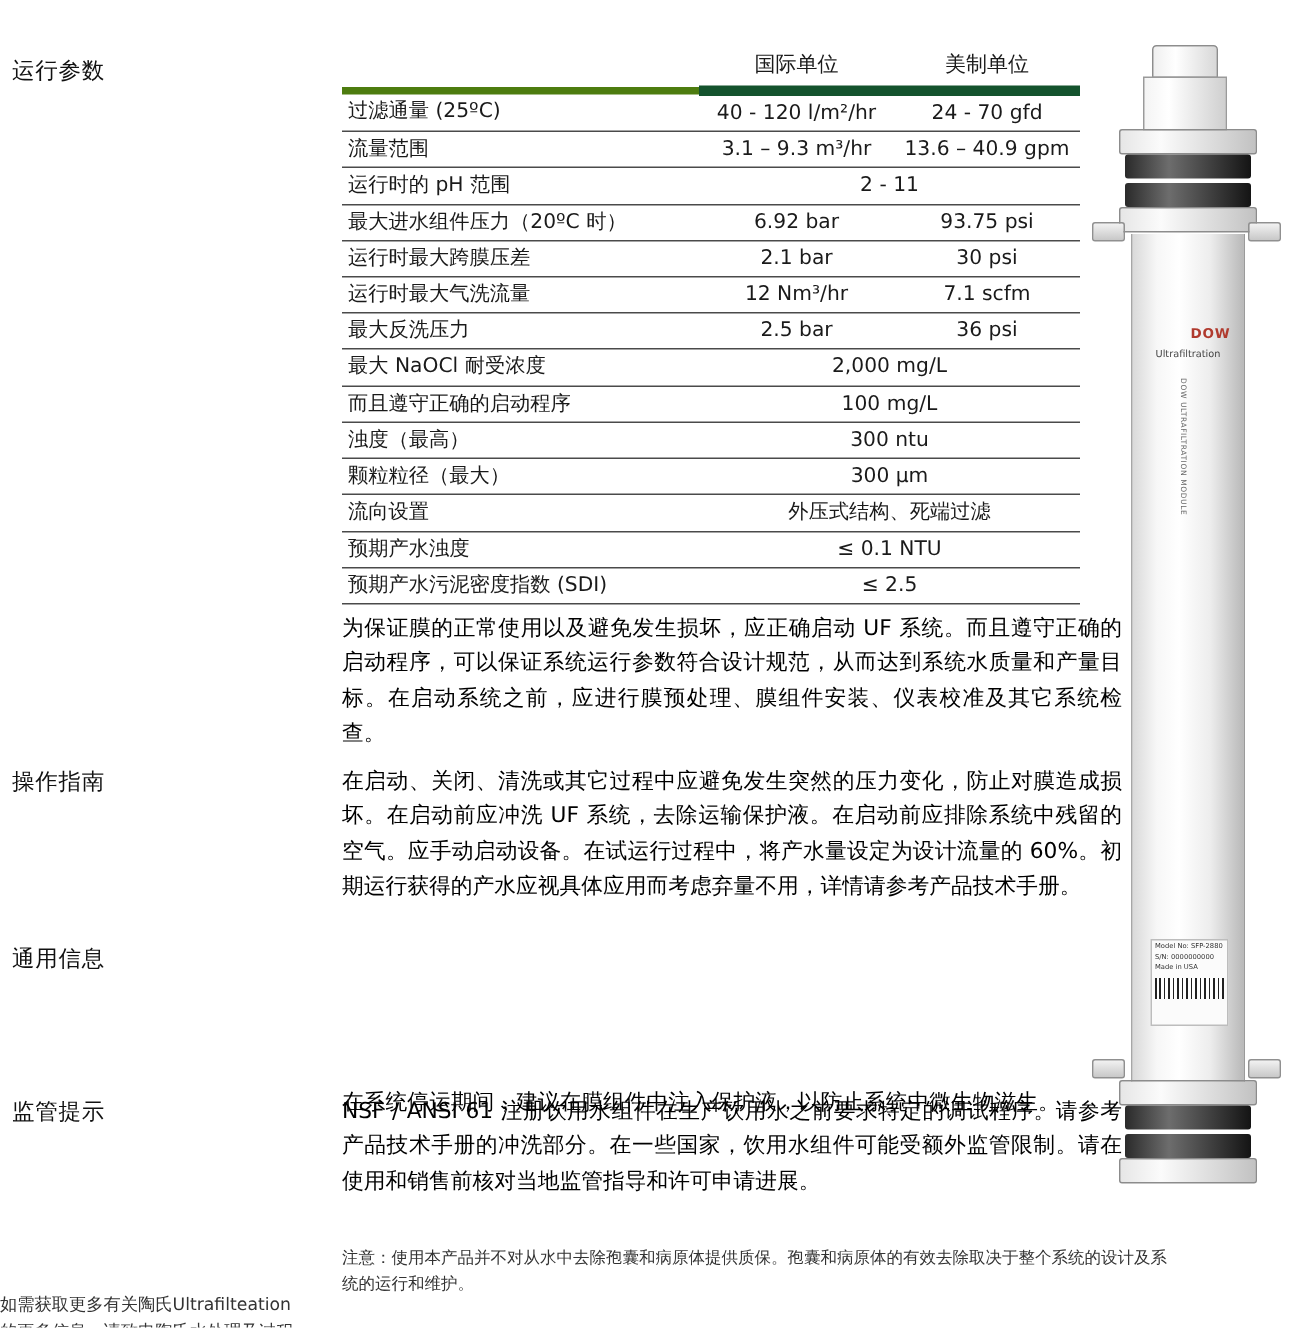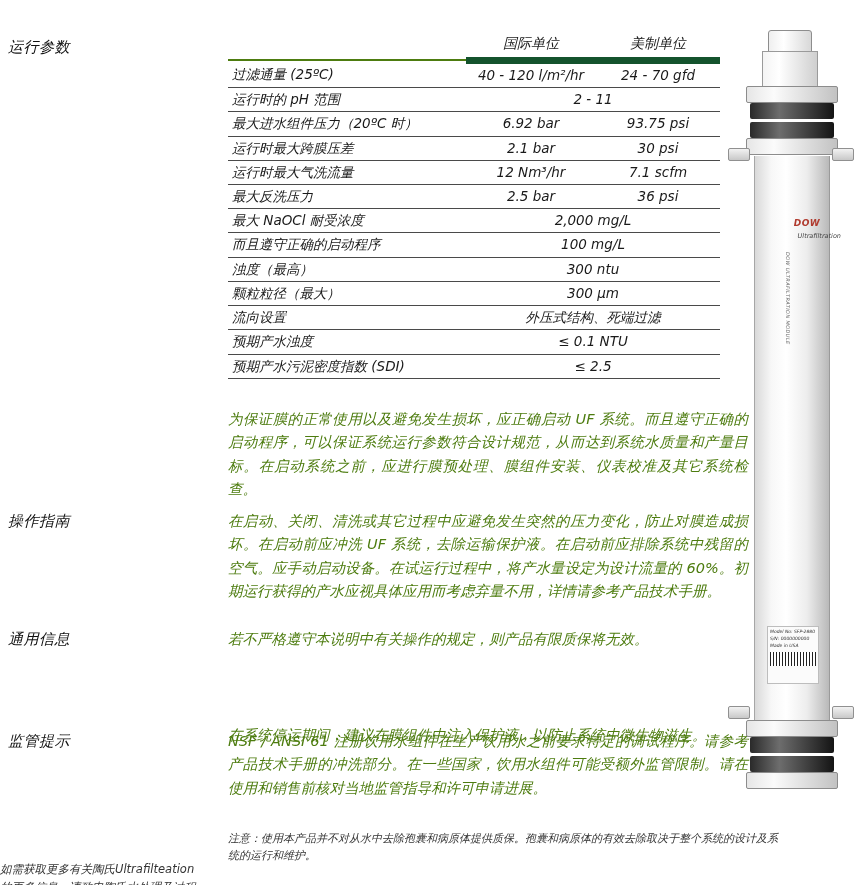--- a/index.html
+++ b/index.html
@@ -8,21 +8,20 @@
     width: 868px; height: 885px;
     background: #ffffff;
     font-family: "DejaVu Sans", "Liberation Sans", sans-serif;
     color: #1a1a1a;
     overflow: hidden;
   }
   .page {
     position: relative;
     width: 868px;
     height: 885px;
-    font-style: italic;
   }
 
   
   .side-label {
     position: absolute;
     left: 8px;
     width: 200px;
     font-size: 15px;
     color: #111;
     letter-spacing: 0.5px;
@@ -56,30 +55,30 @@
     font-weight: normal;
     text-align: center;
     padding-bottom: 4px;
     font-size: 14px;
   }
   table.spec thead th.c-item { border-bottom: none; }
   .c-item { width: 238px; text-align: left; }
   .c-si   { width: 130px; text-align: center; }
   .c-us   { width: 124px; text-align: center; }
   .span2  { text-align: center; }
-  tr.first td { border-top: 2px solid #4d7c0f; }
+  tr.first td { border-top: 5px solid #4d7c0f; }
 
   
   .body-block {
     position: absolute;
     left: 228px;
     width: 520px;
     font-size: 14.5px;
     line-height: 1.62;
-    color: #4d7c0f;
+    color: #000000;
     text-align: justify;
   }
   #txt-notice  { top: 408px; }
   #txt-guide   { top: 510px; }
   #txt-general1{ top: 628px; }
   #txt-general2{ top: 692px; margin-top: 32px; }
   #txt-regul   { top: 730px; }
 
   
   .footer-left {
@@ -163,22 +162,22 @@
     border-right: 1px solid #9a9a9a;
   }
   .m-logo {
     position: absolute; left: 0; top: 62px;
     width: 100%; text-align: center;
     font-size: 9px; color: #b03a2e; font-weight: bold;
     letter-spacing: 0.5px;
     margin-left: 15px;
   }
   .m-sub {
-    position: absolute; left: 12px; top: 76px;
-    width: 100%; text-align: right;
+    position: absolute; left: 0; top: 76px;
+    width: 100%; text-align: center;
     font-size: 6.5px; color: #444;
   }
   .m-vtext {
     position: absolute; left: 30px; top: 96px;
     font-size: 5px; color: #666;
     writing-mode: vertical-rl;
     letter-spacing: 0.4px;
     height: 120px;
   }
   .m-label {
@@ -217,20 +216,25 @@
           <th class="c-us">美制单位</th>
         </tr>
       </thead>
       <tbody id="spec-body">
           <tr class="first">
             <td class="c-item">过滤通量 (25ºC)</td>
             <td class="c-si">40 - 120 l/m²/hr</td>
             <td class="c-us">24 - 70 gfd</td>
           </tr>
           <tr>
+            <td class="c-item">流量范围</td>
+            <td class="c-si">3.1 – 9.3 m³/hr</td>
+            <td class="c-us">13.6 – 40.9 gpm</td>
+          </tr>
+          <tr>
             <td class="c-item">运行时的 pH 范围</td>
             <td class="span2" colspan="2">2 - 11</td>
           </tr>
           <tr>
             <td class="c-item">最大进水组件压力（20ºC 时）</td>
             <td class="c-si">6.92 bar</td>
             <td class="c-us">93.75 psi</td>
           </tr>
           <tr>
             <td class="c-item">运行时最大跨膜压差</td>
@@ -274,21 +278,20 @@
           <tr>
             <td class="c-item">预期产水污泥密度指数 (SDI)</td>
             <td class="span2" colspan="2">≤ 2.5</td>
           </tr>
         </tbody>
     </table>
   </div>
 
   <div class="body-block" id="txt-notice">为保证膜的正常使用以及避免发生损坏，应正确启动 UF 系统。而且遵守正确的启动程序，可以保证系统运行参数符合设计规范，从而达到系统水质量和产量目标。在启动系统之前，应进行膜预处理、膜组件安装、仪表校准及其它系统检查。</div>
   <div class="body-block" id="txt-guide">在启动、关闭、清洗或其它过程中应避免发生突然的压力变化，防止对膜造成损坏。在启动前应冲洗 UF 系统，去除运输保护液。在启动前应排除系统中残留的空气。应手动启动设备。在试运行过程中，将产水量设定为设计流量的 60%。初期运行获得的产水应视具体应用而考虑弃量不用，详情请参考产品技术手册。</div>
-  <div class="body-block" id="txt-general1">若不严格遵守本说明中有关操作的规定，则产品有限质保将无效。</div>
   <div class="body-block" id="txt-general2">在系统停运期间，建议在膜组件中注入保护液，以防止系统中微生物滋生。</div>
   <div class="body-block" id="txt-regul">NSF / ANSI 61 注册饮用水组件在生产饮用水之前要求特定的调试程序。请参考产品技术手册的冲洗部分。在一些国家，饮用水组件可能受额外监管限制。请在使用和销售前核对当地监管指导和许可申请进展。</div>
 
   <div class="footer-left">如需获取更多有关陶氏Ultrafilteation 的更多信息，请致电陶氏水处理及过程解决方案业务部：</div>
   <div class="footer-note">注意：使用本产品并不对从水中去除孢囊和病原体提供质保。孢囊和病原体的有效去除取决于整个系统的设计及系统的运行和维护。</div>
 
   <div class="module">
     <div class="m-cap-top"></div>
     <div class="m-neck"></div>
     <div class="m-flange f1"></div>

